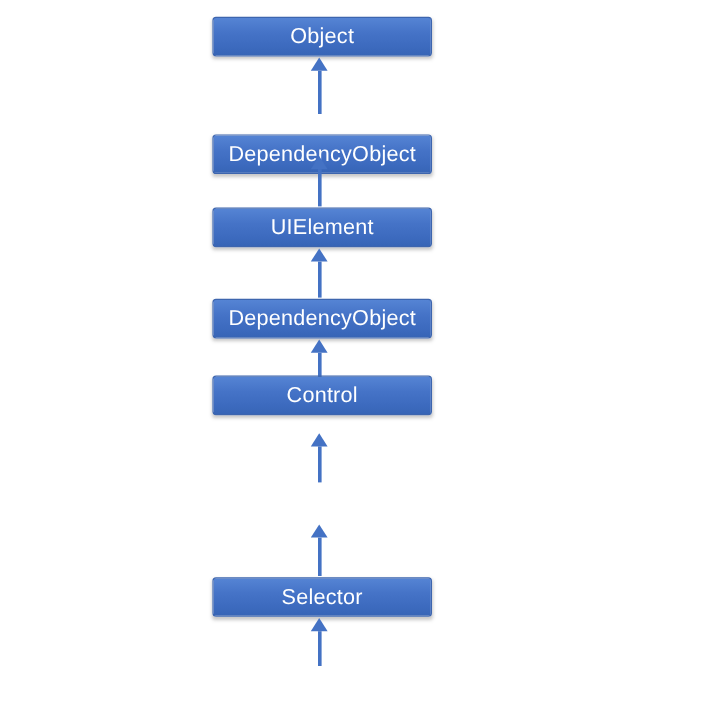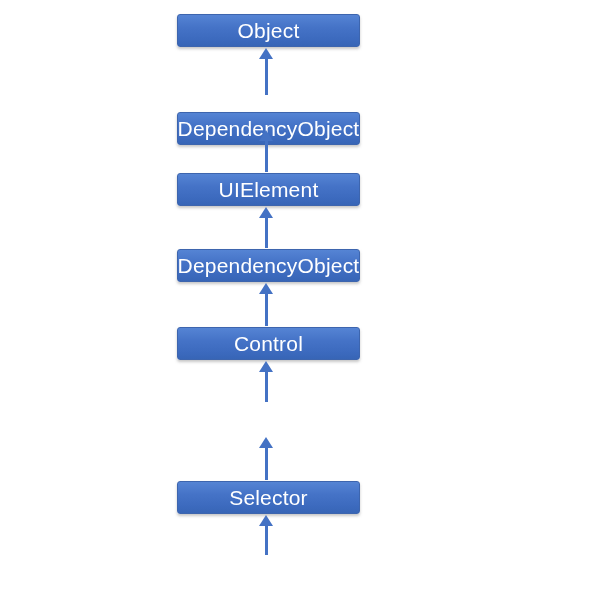--- a/index.html
+++ b/index.html
@@ -19,21 +19,21 @@
     position: absolute;
     left: 177px;
     width: 183px;
     height: 33px;
     box-sizing: border-box;
     border-radius: 3px;
     border: 1px solid #3d65ae;
     background: linear-gradient(180deg, #5584d4 0%, #4573c7 40%, #3c6abe 78%, #3765b6 100%);
     box-shadow: 0 2px 3px rgba(130,130,130,0.45);
     color: #ffffff;
-    font-size: 21px;
+    font-size: 18px;
     letter-spacing: 0.2px;
     display: flex;
     align-items: center;
     justify-content: center;
     user-select: none;
   }
   .arrow {
     position: absolute;
     left: 259px;
     width: 14px;
@@ -80,21 +80,21 @@
     <div class="arrow-shaft"></div>
   </div>
 
   <div class="node" style="top:249px">DependencyObject</div>
 
   <div class="arrow" style="top:283px;height:43px">
     <div class="arrow-head"></div>
     <div class="arrow-shaft"></div>
   </div>
 
-  <div class="node" style="top:327px">Control</div>
+  <div class="node" style="top:313px">Control</div>
 
   <div class="arrow" style="top:361px;height:41px">
     <div class="arrow-head"></div>
     <div class="arrow-shaft"></div>
   </div>
 
 
   <div class="arrow" style="top:437px;height:43px">
     <div class="arrow-head"></div>
     <div class="arrow-shaft"></div>

